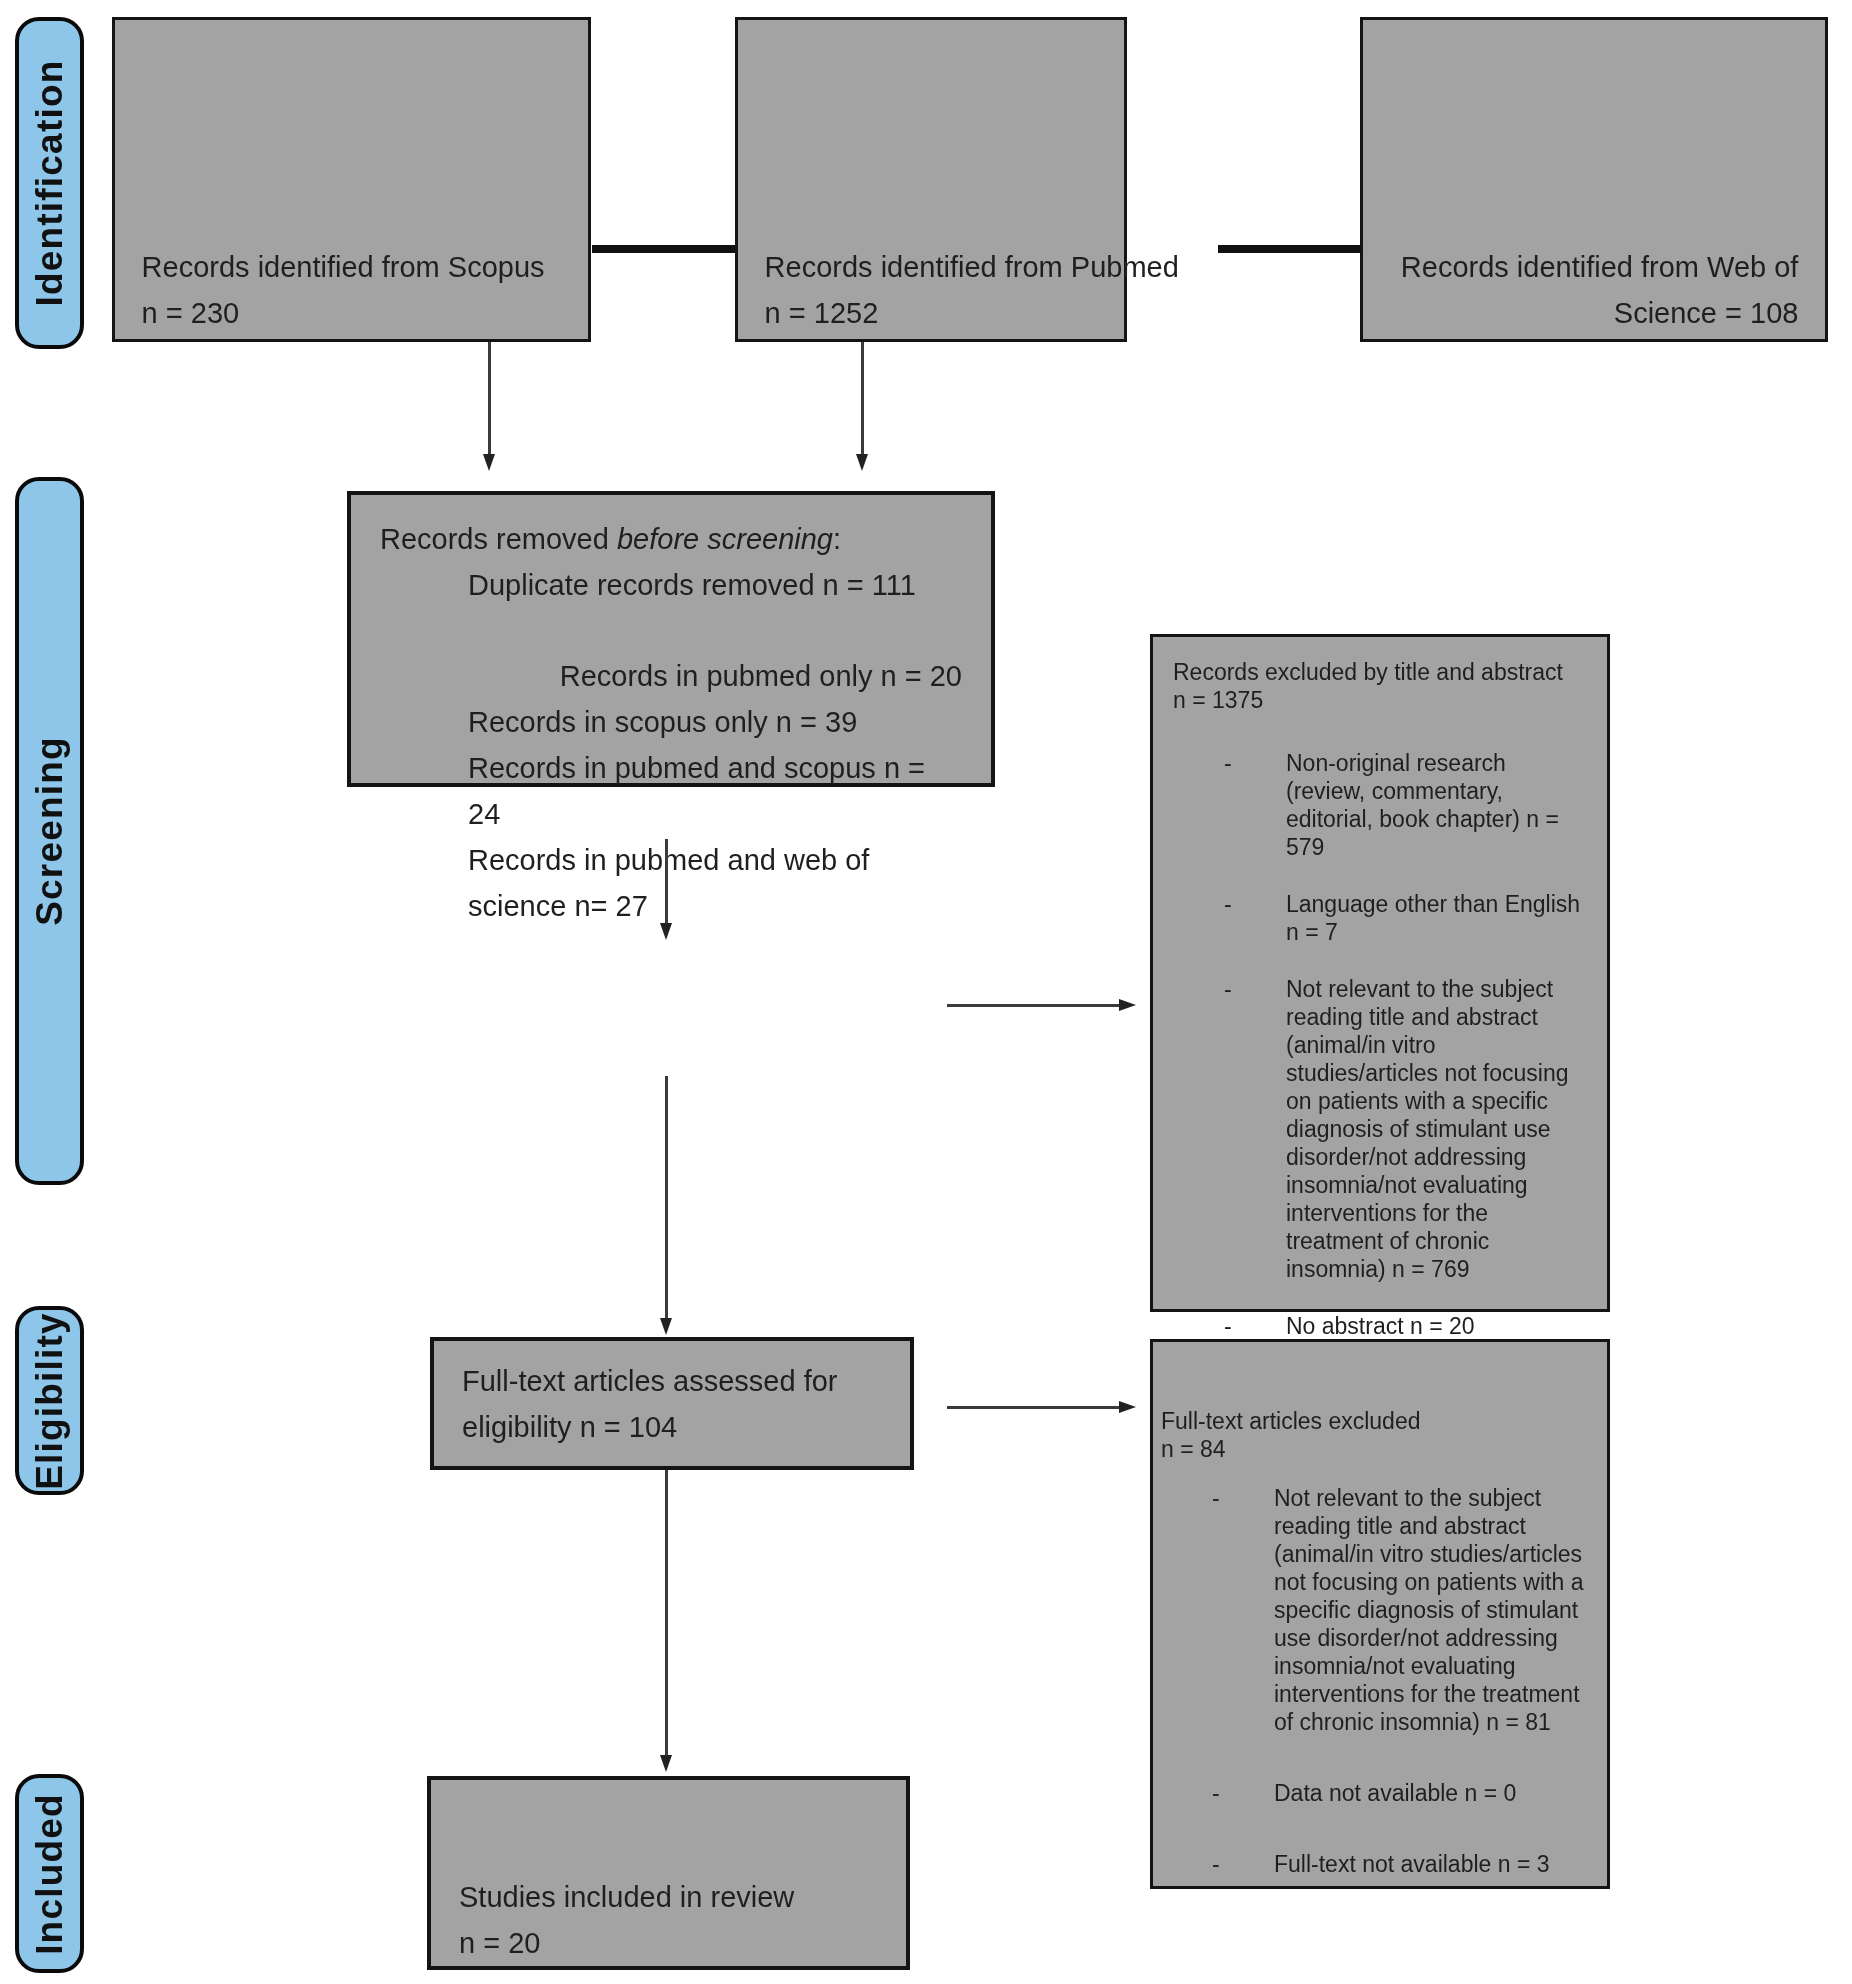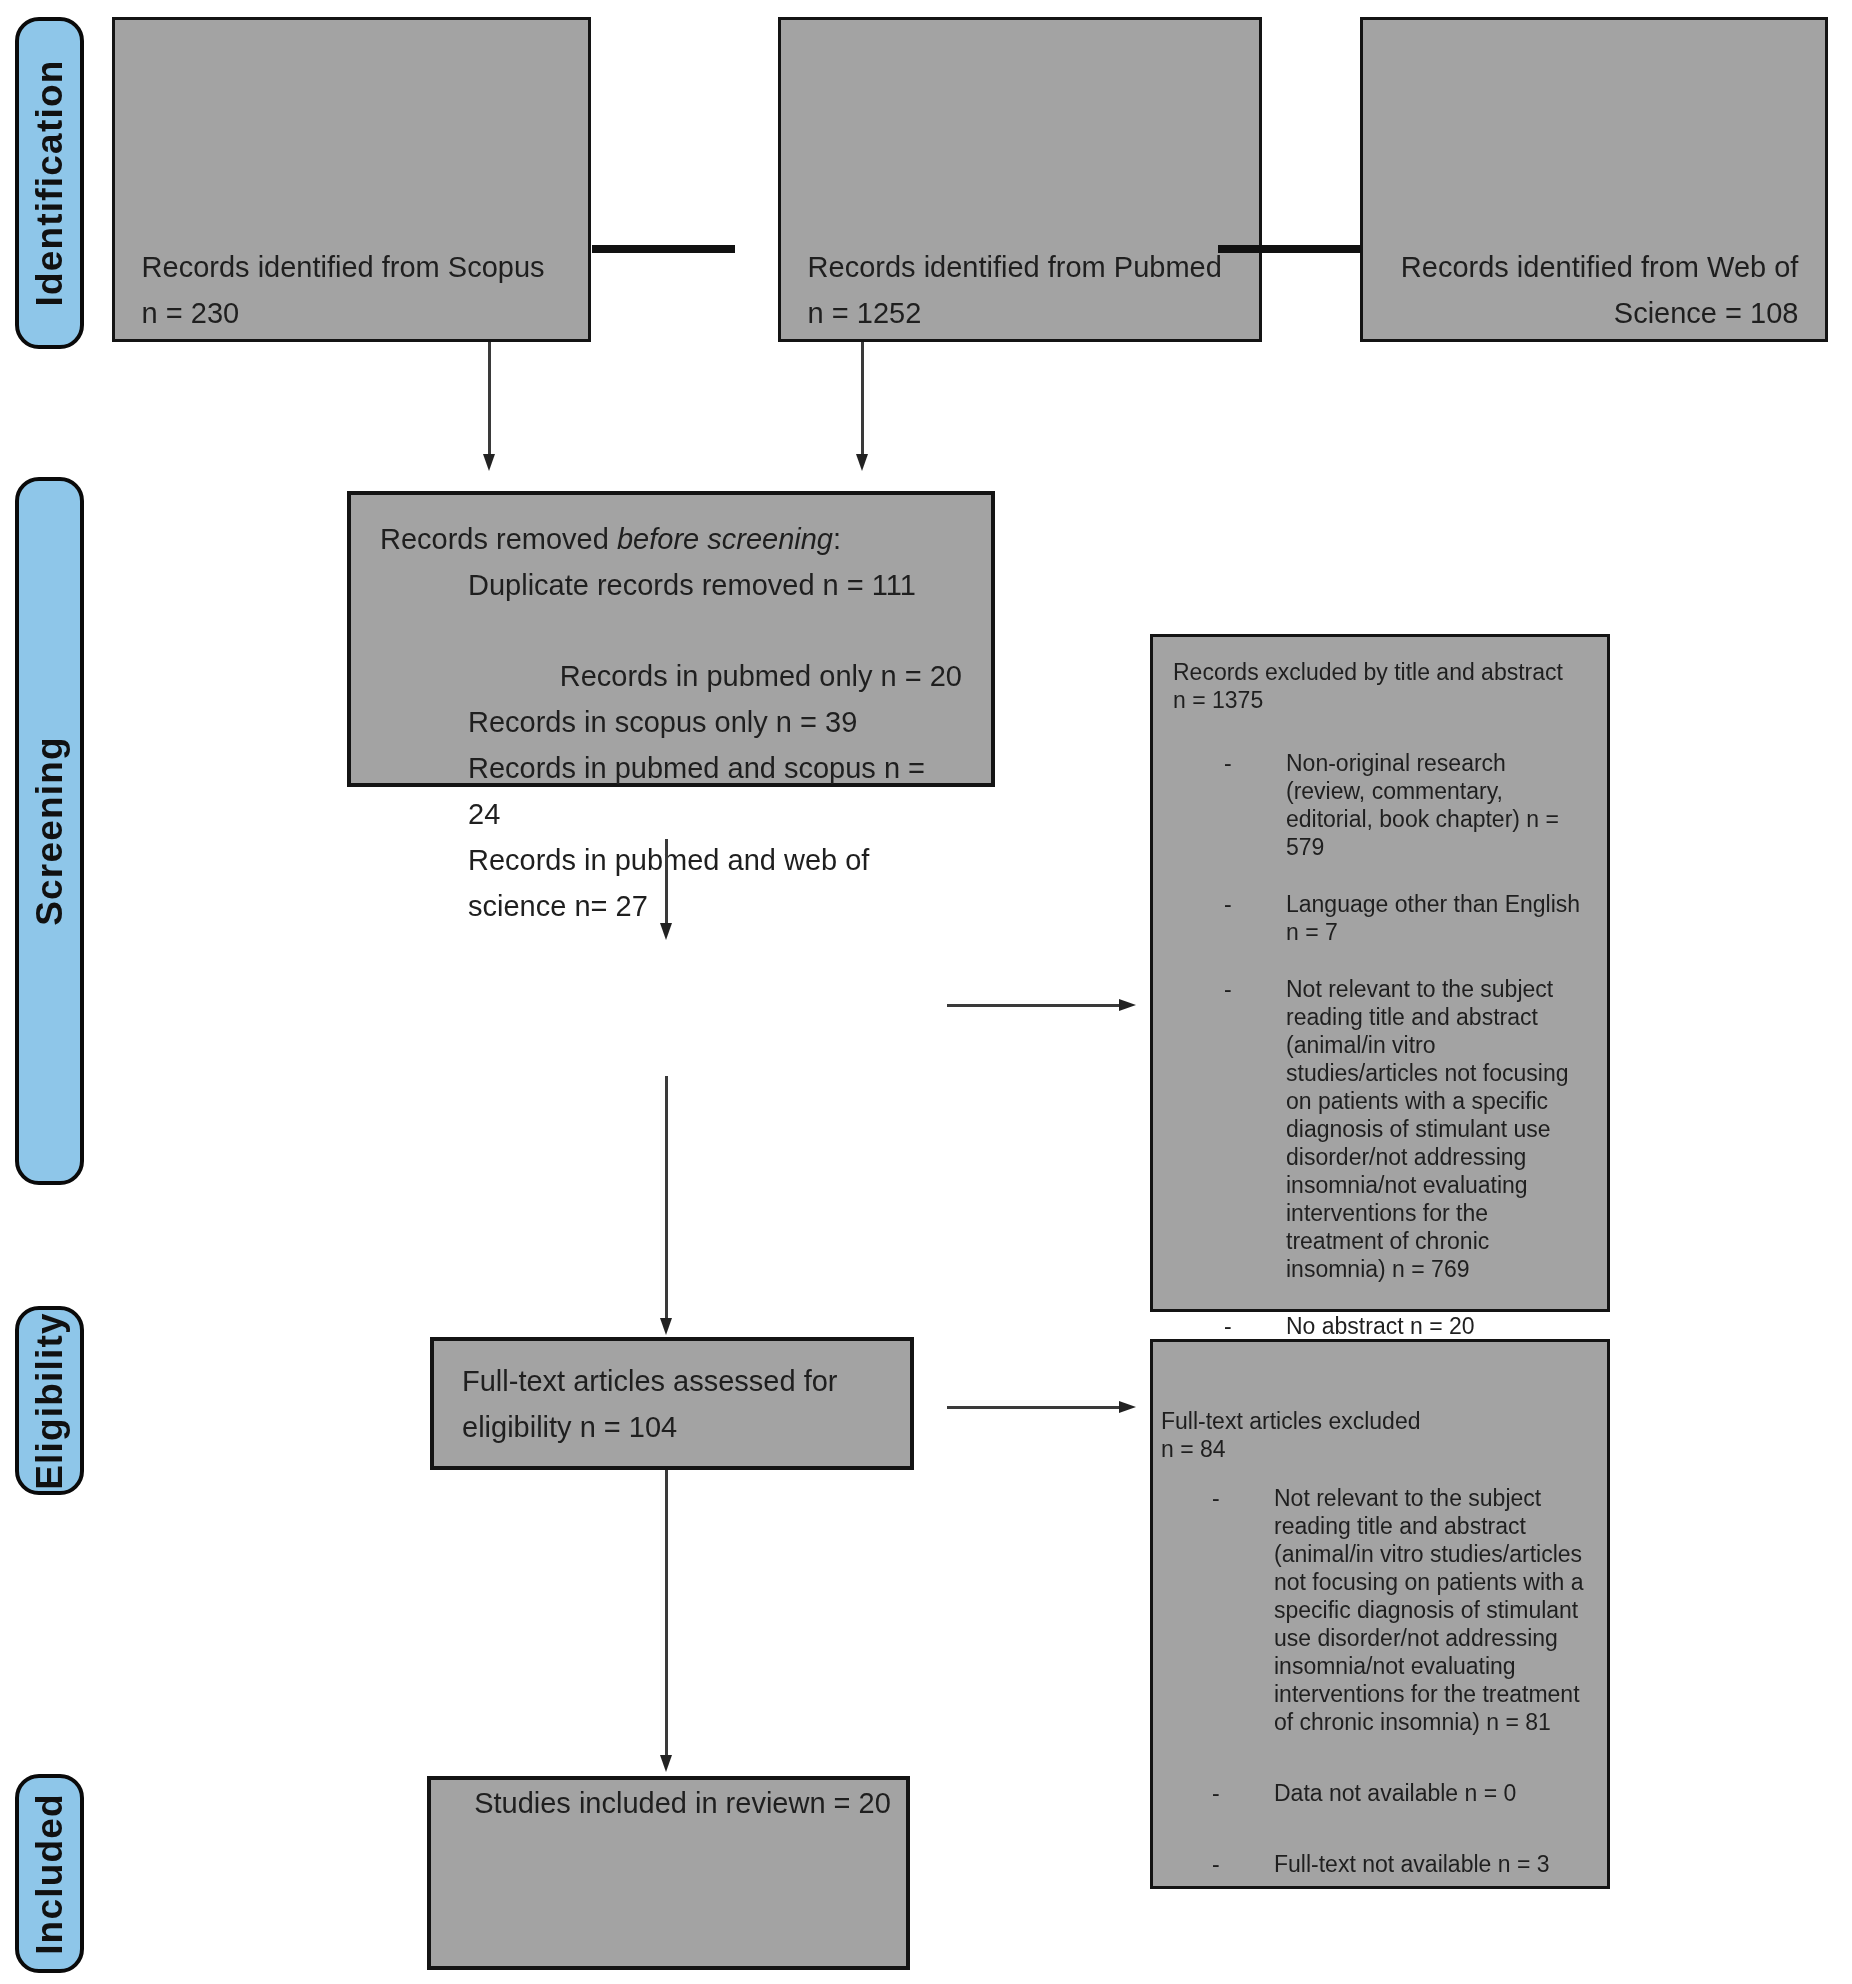--- a/index.html
+++ b/index.html
@@ -17,37 +17,37 @@
   .strip-included{top:1774px;height:199px;}
 
   
   .box{position:absolute;background:#a3a3a3;border:4.6px solid #141414;box-sizing:border-box;
        font-size:29px;line-height:46px;color:#1f1f1f;}
   .box--thin{border-width:3.5px;}
   .line{display:block;white-space:nowrap;}
 
   
   .box-scopus{left:112px;top:17.3px;width:479px;height:325px;padding:224px 26.6px 0 26.6px;}
-  .box-pubmed{left:778px;top:17.3px;width:484px;height:325px;padding:224px 26.6px 0 26.6px;}
+  .box-pubmed{left:735px;top:17.3px;width:392px;height:325px;padding:224px 26.6px 0 26.6px;}
   .box-wos{left:1360px;top:17.3px;width:468px;height:325px;padding:224px 26.6px 0 26.6px;text-align:right;}
 
   
   .box-removed{left:347px;top:491px;width:648px;height:296px;padding:21px 29px 0 29px;}
   .rm-title{margin:0;}
   .rm-items{margin-left:88px;}
   .rm-items .gap{margin-top:45px;text-align:right;}
   .rm-items .line{white-space:normal;max-width:523px;}
 
   
   .box-screened{left:430px;top:942px;width:484px;height:134px;display:flex;flex-direction:column;
                 justify-content:center;padding-left:28px;}
   .box-assessed{left:430px;top:1337px;width:484px;height:133px;display:flex;flex-direction:column;
                 justify-content:center;padding-left:28px;}
-  .box-included{left:427px;top:1776px;width:483px;height:194px;display:flex;flex-direction:row;
-                justify-content:center;padding-left:28px;}
+  .box-included{left:427px;top:1776px;width:483px;height:194px;display:flex;flex-direction:column;
+                justify-content:flex-end;padding-left:28px;}
 
   
   .rbox{font-size:23px;line-height:28px;}
   .box-excl-title{left:1150px;top:634px;width:460px;height:678px;padding:21px 22px 0 20px;}
   .box-excl-full{left:1150px;top:1339px;width:460px;height:550px;padding:65px 22px 0 8px;}
   .rbox .bullets{list-style:none;margin:35px 0 0 0;padding:0 0 0 51px;}
   .box-excl-full .bullets{margin-top:21px;}
   .rbox .bullets li{display:flex;align-items:flex-start;}
   .box-excl-title .bullets li + li{margin-top:29px;}
   .box-excl-full .bullets li + li{margin-top:43px;}

